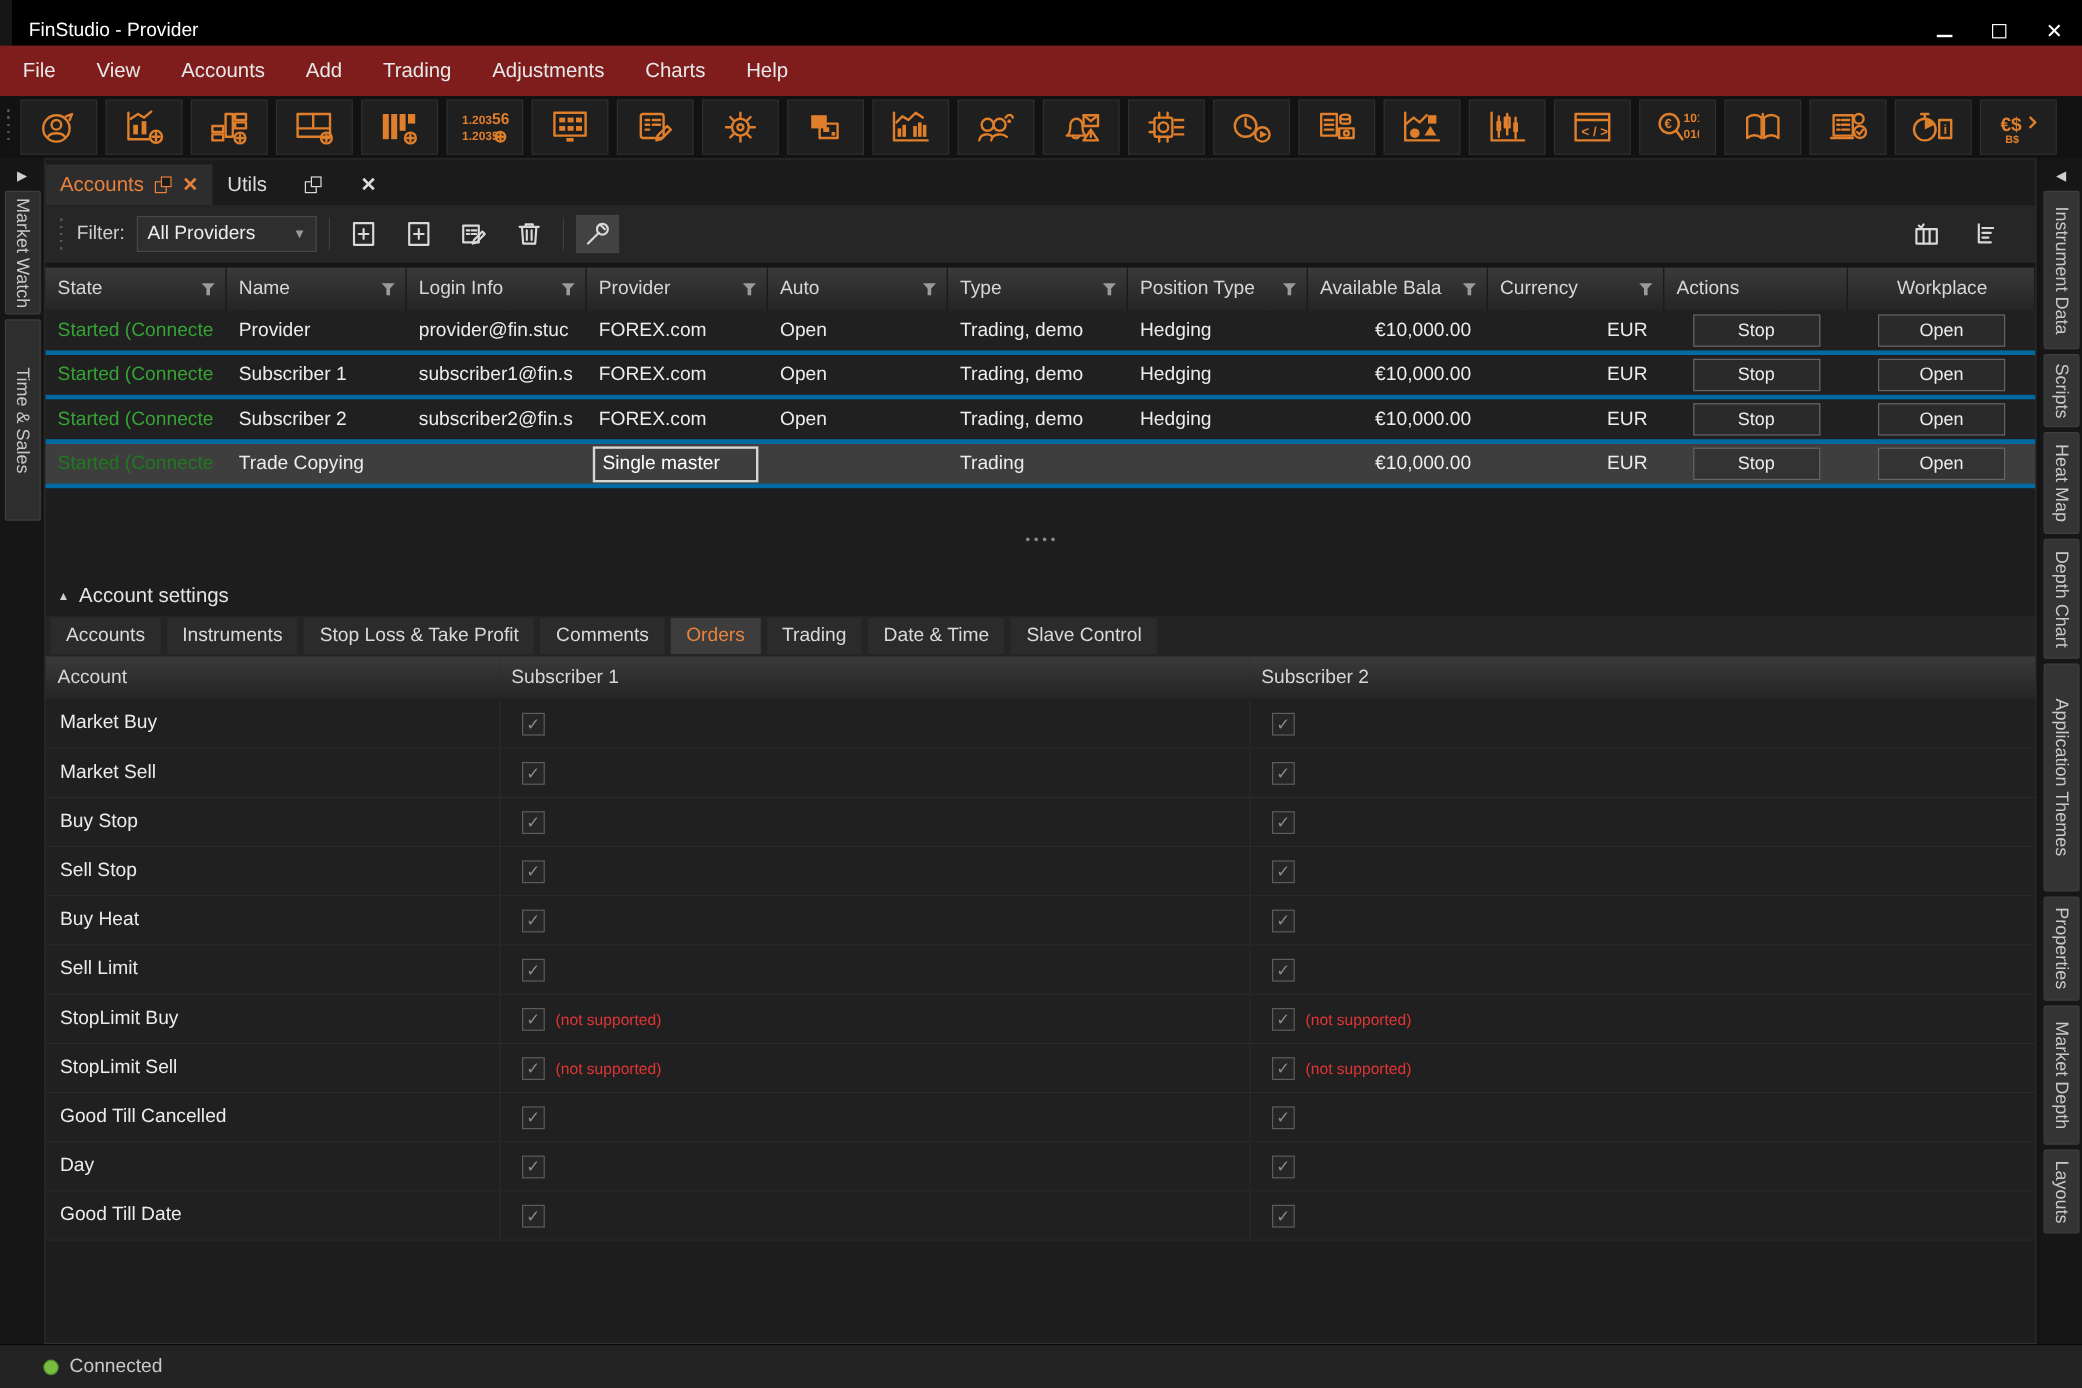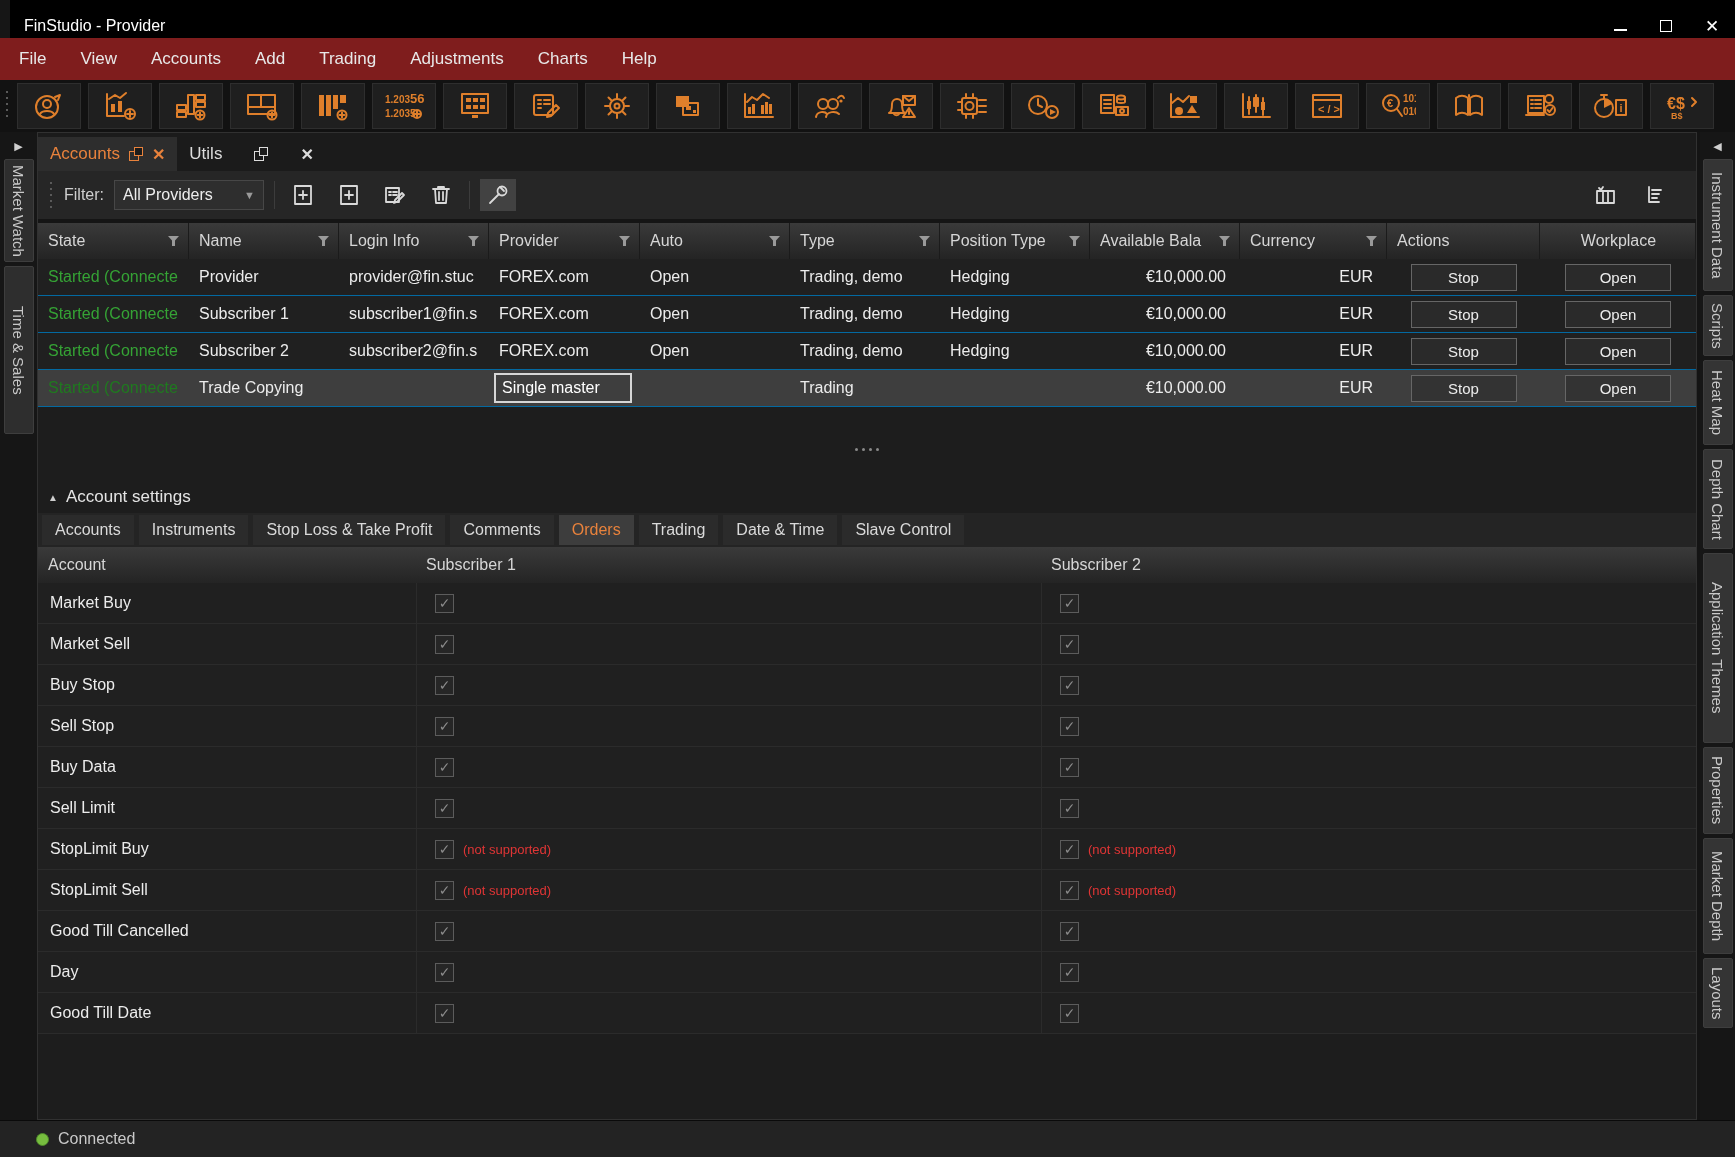--- a/index.html
+++ b/index.html
@@ -72,21 +72,21 @@
   .fb-right { margin-left:auto; display:flex; gap:14px; padding-right:12px; }
 
   .hspacer { height:4px; background:#151515; }
 
   
   .acc-grid { display:grid; grid-template-columns:151px 150px 150px 151px 150px 150px 150px 150px 147px 153px 1fr; }
   .ghead { height:36px; background:linear-gradient(#3a3a3a,#242424); border-right:1px solid #1b1b1b; }
   .ghead { display:flex; align-items:center; justify-content:space-between; padding:0 8px 0 10px;
            color:#d6d6d6; font-size:16px; white-space:nowrap; overflow:hidden;gap:10px; }
   .acc-row { display:grid; grid-template-columns:151px 150px 150px 151px 150px 150px 150px 150px 147px 153px 1fr;
-             height:37px; background:#202020; border-bottom:1px solid #0369a1; }
+             height:37px; background:#202020; border-bottom:4px solid #0369a1; }
   .acc-row.sel { background:#3e3e3e; }
   .cell { display:flex; align-items:center; padding:0 10px; color:#ececec; font-size:16px;
           white-space:nowrap; overflow:hidden; }
   .cell.num { justify-content:flex-end; padding-right:14px; }
   .cell.state { color:#35A335; }
   .acc-row.sel .cell.state { color:#1F7A1F; }
   .cell.btncell { justify-content:center; padding:0; }
   .gbtn { width:106px; height:27px; background:#2a2a2a; border:1px solid #666;
           color:#ececec; font-size:15px; display:flex; align-items:center; justify-content:center; }
   .acc-row.sel .gbtn { background:#333; }
@@ -668,21 +668,21 @@
           <div class="scell sub">
               <span class="chk">✓</span>
               <span class="note"></span>
             </div>
           <div class="scell sub">
               <span class="chk">✓</span>
               <span class="note"></span>
             </div>
         </div>
         <div class="set-row">
-          <div class="scell">Buy Data</div>
+          <div class="scell">Buy Heat</div>
           <div class="scell sub">
               <span class="chk">✓</span>
               <span class="note"></span>
             </div>
           <div class="scell sub">
               <span class="chk">✓</span>
               <span class="note"></span>
             </div>
         </div>
         <div class="set-row">

